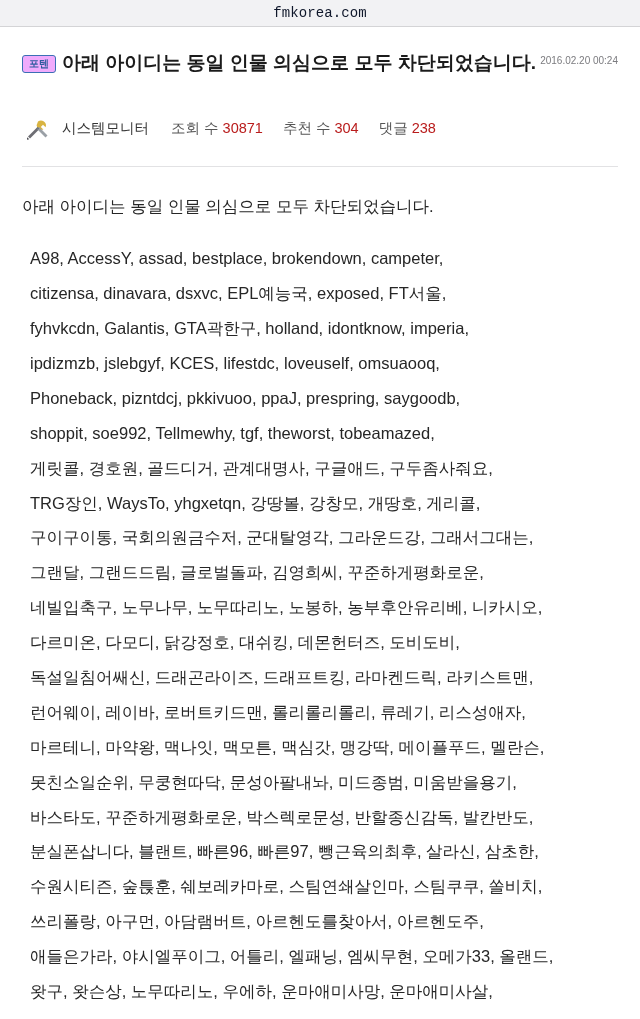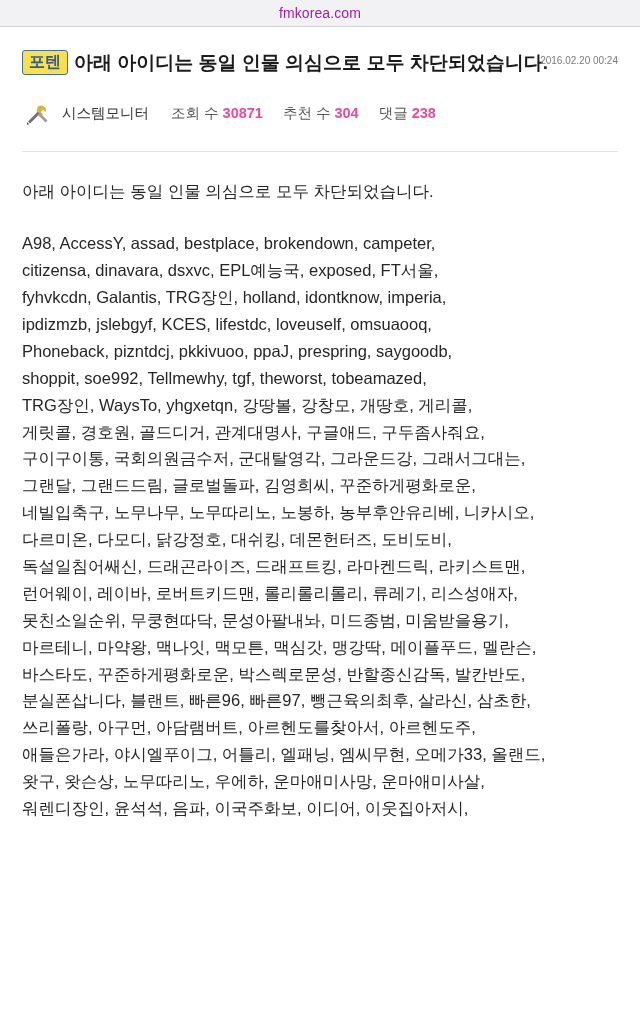--- a/index.html
+++ b/index.html
@@ -17,63 +17,64 @@
   .browser-bar {
     height: 26px;
     background: #f2f2f4;
     border-bottom: 1px solid #d4d4d6;
     display: flex;
     align-items: center;
     justify-content: center;
   }
   .browser-url {
     font-size: 14px;
-    color: #a21caf;
+    color: #0f172a;
     letter-spacing: 0.1px;
+    font-family: Liberation Mono, monospace;
   }
   .page {
     padding: 0 22px;
     box-sizing: border-box;
   }
   .title-row {
     display: block;
     padding-top: 22px;
     position: relative;
   }
   .title-line {
     font-size: 19px;
     font-weight: bold;
     color: #1b1b1b;
     line-height: 1.45;
   }
   .badge {
     display: inline-block;
     border: 1px solid #3b6fb5;
     color: #2d5c9e;
-    font-size: 16px;
+    font-size: 10px;
     font-weight: bold;
     padding: 2px 6px 3px 6px;
     border-radius: 3px;
     vertical-align: 2px;
     margin-right: 6px;
     line-height: 1.1;
-    background: #fde047;
+    background: #f0abfc;
   }
   .timestamp {
     position: absolute;
     right: 0;
     top: 28px;
     font-size: 10px;
     color: #7b7b7f;
     font-weight: normal;
   }
   .meta-row {
     display: flex;
     align-items: center;
-    margin-top: 22px;
+    margin-top: 37px;
     font-size: 14.5px;
     color: #3a3a3a;
     text-align: right;
   }
   .avatar {
     width: 30px;
     height: 30px;
     margin-right: 10px;
     flex: 0 0 30px;
     display: flex;
@@ -82,38 +83,38 @@
   }
   .author {
     color: #333333;
     margin-right: 22px;
   }
   .stat {
     margin-right: 20px;
     color: #555555;
   }
   .stat b {
-    color: #ec4899;
-    font-weight: bold;
+    color: #b91c1c;
+    font-weight: normal;
   }
   .divider {
     margin-top: 22px;
     border-top: 1px solid #e2e2e4;
   }
   .body {
     padding-top: 26px;
     font-size: 16.5px;
     line-height: 1.62;
     color: #262626;
   }
   .lead {
     margin-bottom: 26px;
   }
   .id-list p {
-    margin: 0;
+    margin: 8px;
     padding: 0;
     line-height: 1.63;
   }
 </style>
 </head>
 <body>
 
 <div class="browser-bar">
   <div class="browser-url">fmkorea.com</div>
 </div>
@@ -152,36 +153,37 @@
     </span>
   </div>
 
   <div class="divider"></div>
 
   <div class="body">
     <div class="lead">아래 아이디는 동일 인물 의심으로 모두 차단되었습니다.</div>
     <div class="id-list">
         <p>A98, AccessY, assad, bestplace, brokendown, campeter,</p>
         <p>citizensa, dinavara, dsxvc, EPL예능국, exposed, FT서울,</p>
-        <p>fyhvkcdn, Galantis, TRG장인, holland, idontknow, imperia,</p>
+        <p>fyhvkcdn, Galantis, GTA곽한구, holland, idontknow, imperia,</p>
         <p>ipdizmzb, jslebgyf, KCES, lifestdc, loveuself, omsuaooq,</p>
         <p>Phoneback, pizntdcj, pkkivuoo, ppaJ, prespring, saygoodb,</p>
         <p>shoppit, soe992, Tellmewhy, tgf, theworst, tobeamazed,</p>
+        <p>게릿콜, 경호원, 골드디거, 관계대명사, 구글애드, 구두좀사줘요,</p>
         <p>TRG장인, WaysTo, yhgxetqn, 강땅볼, 강창모, 개땅호, 게리콜,</p>
-        <p>게릿콜, 경호원, 골드디거, 관계대명사, 구글애드, 구두좀사줘요,</p>
         <p>구이구이통, 국회의원금수저, 군대탈영각, 그라운드강, 그래서그대는,</p>
         <p>그랜달, 그랜드드림, 글로벌돌파, 김영희씨, 꾸준하게평화로운,</p>
         <p>네빌입축구, 노무나무, 노무따리노, 노봉하, 농부후안유리베, 니카시오,</p>
         <p>다르미온, 다모디, 닭강정호, 대쉬킹, 데몬헌터즈, 도비도비,</p>
         <p>독설일침어쌔신, 드래곤라이즈, 드래프트킹, 라마켄드릭, 라키스트맨,</p>
         <p>런어웨이, 레이바, 로버트키드맨, 롤리롤리롤리, 류레기, 리스성애자,</p>
+        <p>마르테니, 마약왕, 맥나잇, 맥모튼, 맥심갓, 맹강딱, 메이플푸드, 멜란슨,</p>
         <p>못친소일순위, 무쿵현따닥, 문성아팔내놔, 미드종범, 미움받을용기,</p>
-        <p>마르테니, 마약왕, 맥나잇, 맥모튼, 맥심갓, 맹강딱, 메이플푸드, 멜란슨,</p>
         <p>바스타도, 꾸준하게평화로운, 박스렉로문성, 반할종신감독, 발칸반도,</p>
         <p>분실폰삽니다, 블랜트, 빠른96, 빠른97, 뺑근육의최후, 살라신, 삼초한,</p>
+        <p>수원시티즌, 숲튽훈, 쉐보레카마로, 스팀연쇄살인마, 스팀쿠쿠, 쏠비치,</p>
         <p>쓰리폴랑, 아구먼, 아담램버트, 아르헨도를찾아서, 아르헨도주,</p>
         <p>애들은가라, 야시엘푸이그, 어틀리, 엘패닝, 엠씨무현, 오메가33, 올랜드,</p>
         <p>왓구, 왓슨상, 노무따리노, 우에하, 운마애미사망, 운마애미사살,</p>
         <p>워렌디장인, 윤석석, 음파, 이국주화보, 이디어, 이웃집아저시,</p>
       </div>
   </div>
 
 </div>
 
 </body></html>

